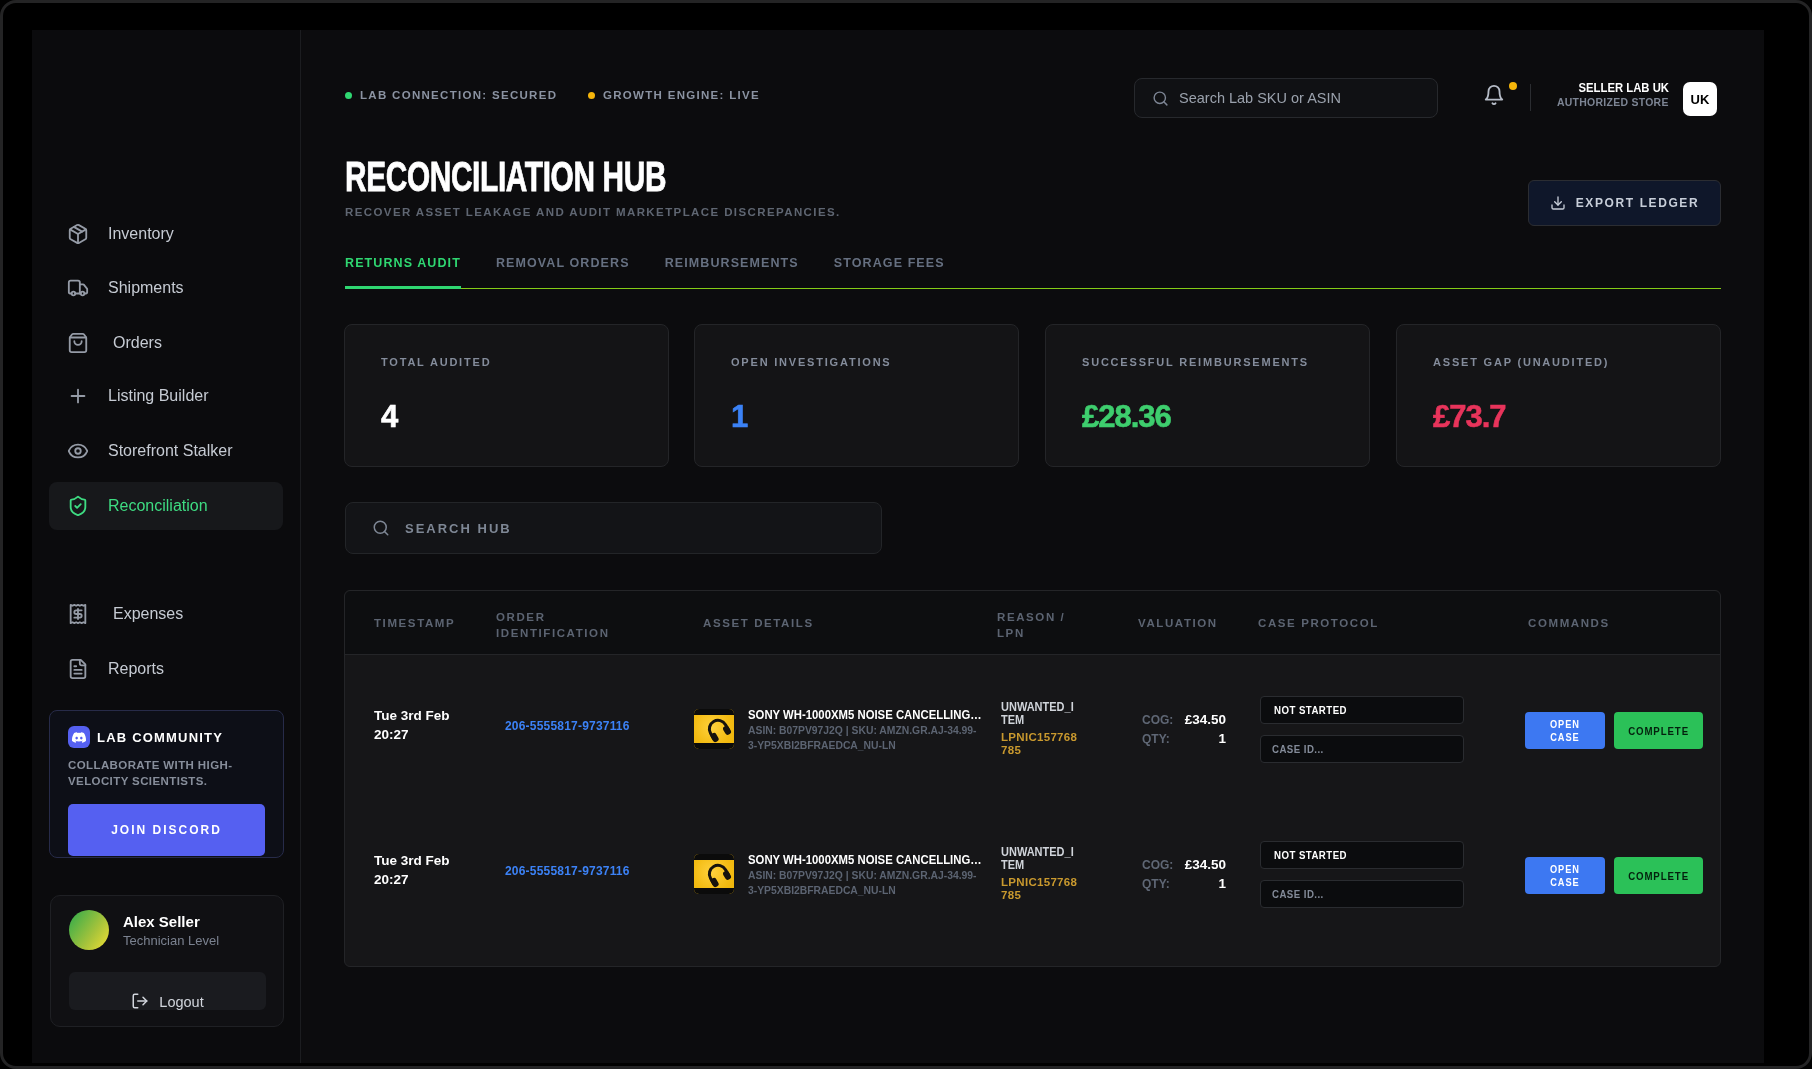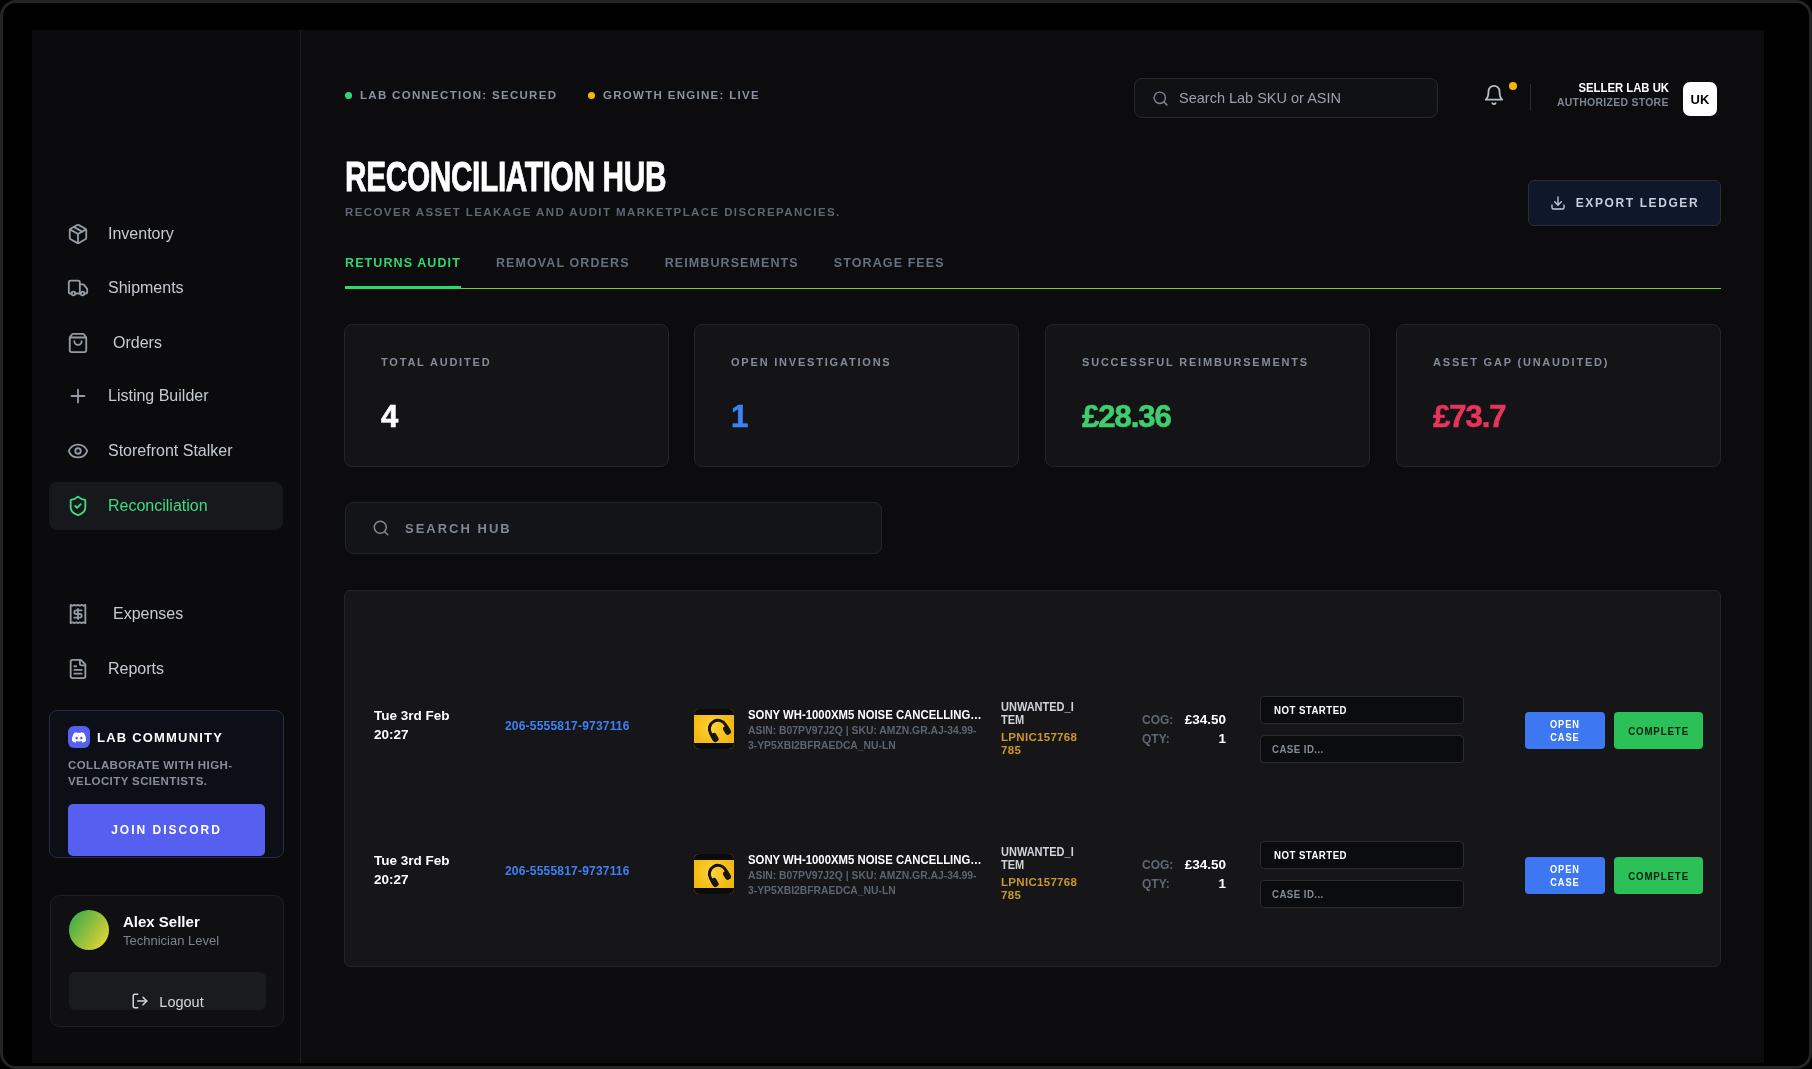--- a/index.html
+++ b/index.html
@@ -250,20 +250,29 @@
     <div class="lbl">ASSET GAP (UNAUDITED)</div>
     <div class="val" style="color:#e8345b;">£73.7</div>
   </div>
 
   <div class="searchhub"><svg style="margin-left:26px; margin-right:15px;" width="18" height="18" viewBox="0 0 24 24" fill="none" stroke="#7e8795" stroke-width="2" stroke-linecap="round">
         <circle cx="11" cy="11" r="8"></circle>
         <line x1="21" y1="21" x2="16.65" y2="16.65"></line>
       </svg>SEARCH HUB</div>
 
   <div class="table">
+    <div class="thead">
+      <div class="th" style="left:29px; top:26px;">TIMESTAMP</div>
+      <div class="th" style="left:151px; top:18px; line-height:16px;">ORDER<br>IDENTIFICATION</div>
+      <div class="th" style="left:358px; top:26px;">ASSET DETAILS</div>
+      <div class="th" style="left:652px; top:18px; line-height:16px;">REASON /<br>LPN</div>
+      <div class="th" style="left:793px; top:26px;">VALUATION</div>
+      <div class="th" style="left:913px; top:26px;">CASE PROTOCOL</div>
+      <div class="th" style="left:1183px; top:26px;">COMMANDS</div>
+    </div>
 
     <div class="row" style="position:absolute; left:0; top:64px; width:100%; height:145px;">
       <div class="abs ts" style="left:29px; top:51px;">Tue 3rd Feb<br>20:27</div>
       <div class="abs olink" style="left:160px; top:64px;">206-5555817-9737116</div>
       <div class="thumb" style="left:349px; top:54px;">
           <svg style="position:absolute;left:11px;top:7px; transform:rotate(-30deg);" width="26" height="26" viewBox="0 0 24 24">
             <path d="M4 18v-6a8 8 0 0 1 16 0v6" fill="none" stroke="#17130d" stroke-width="2.8" stroke-linecap="round"></path>
             <rect x="2.6" y="13" width="5.6" height="8.5" rx="2.4" fill="#17130d"></rect>
             <rect x="15.8" y="13" width="5.6" height="8.5" rx="2.4" fill="#17130d"></rect>
           </svg>

